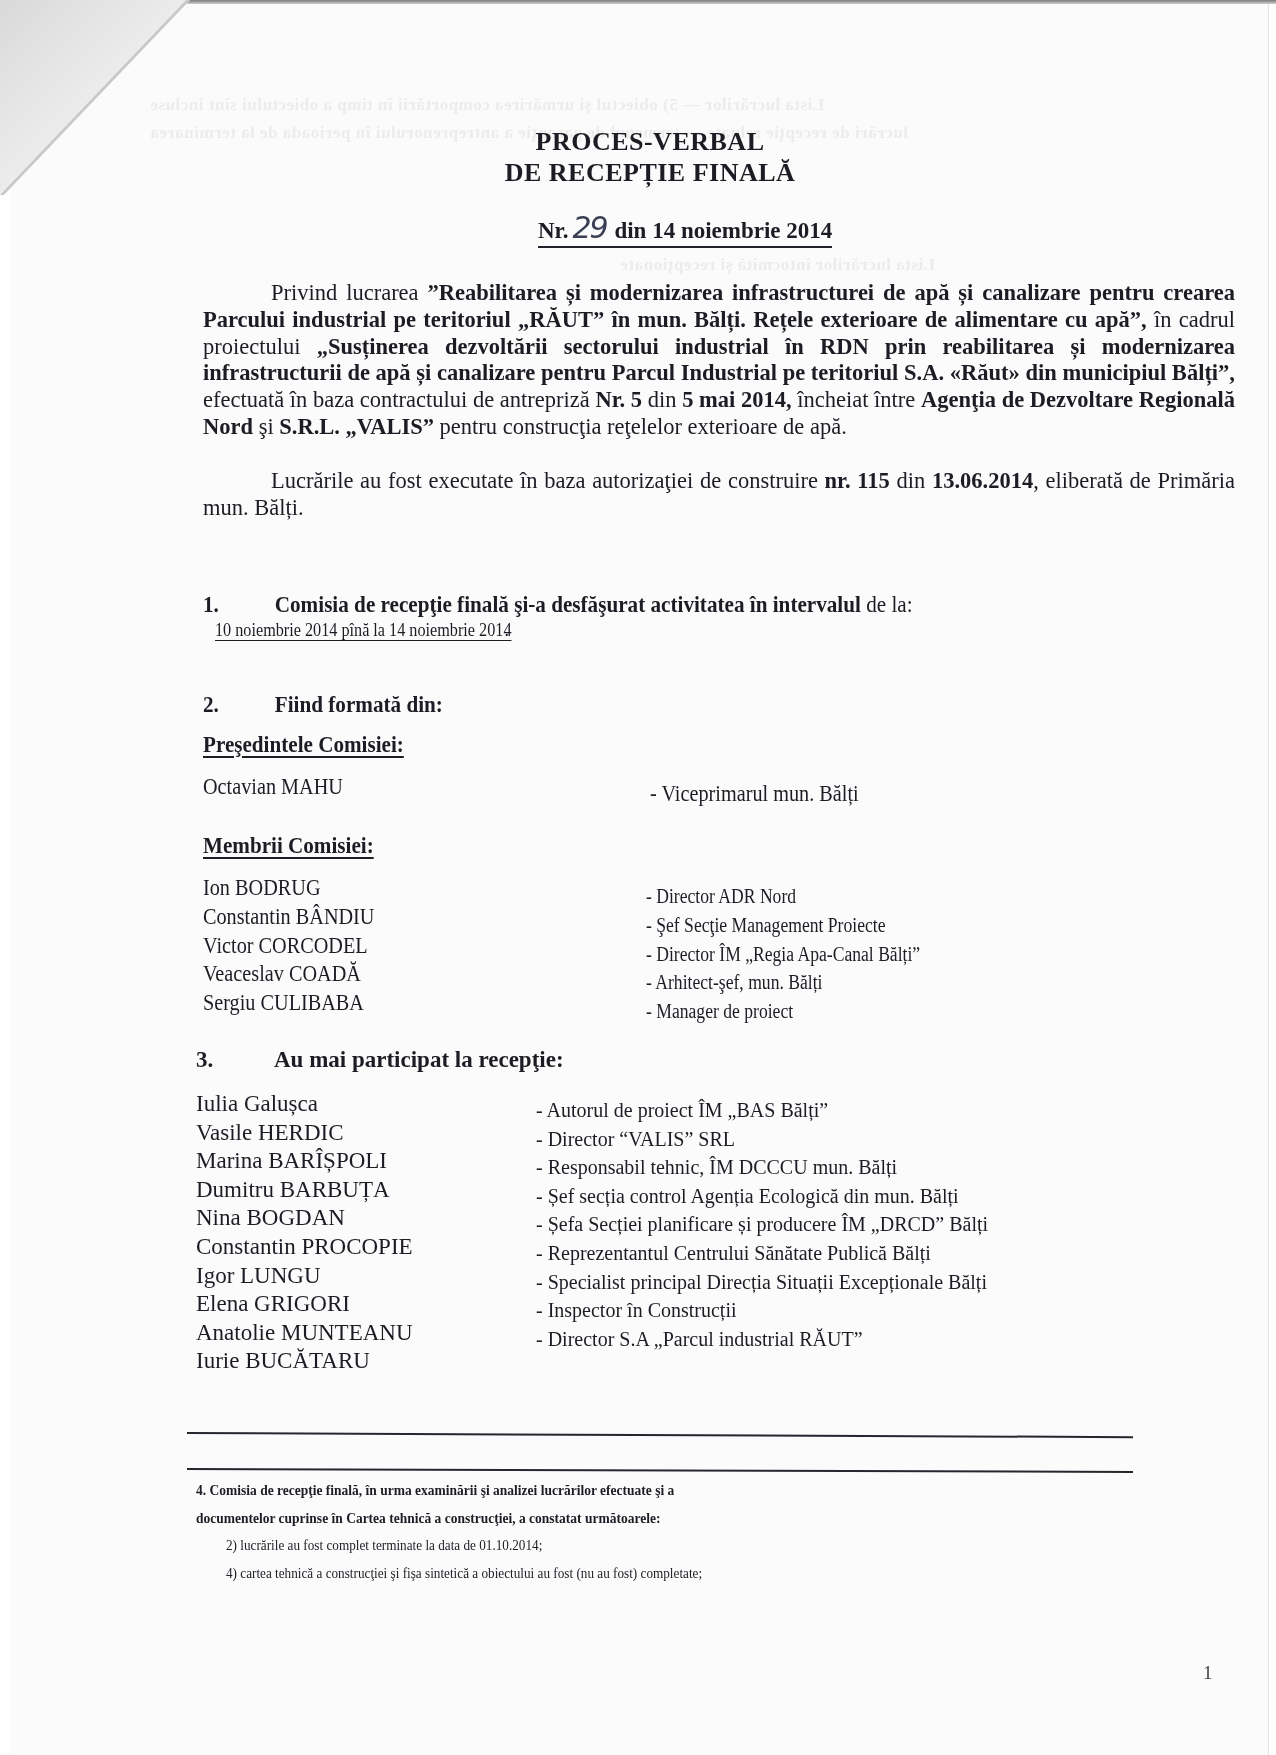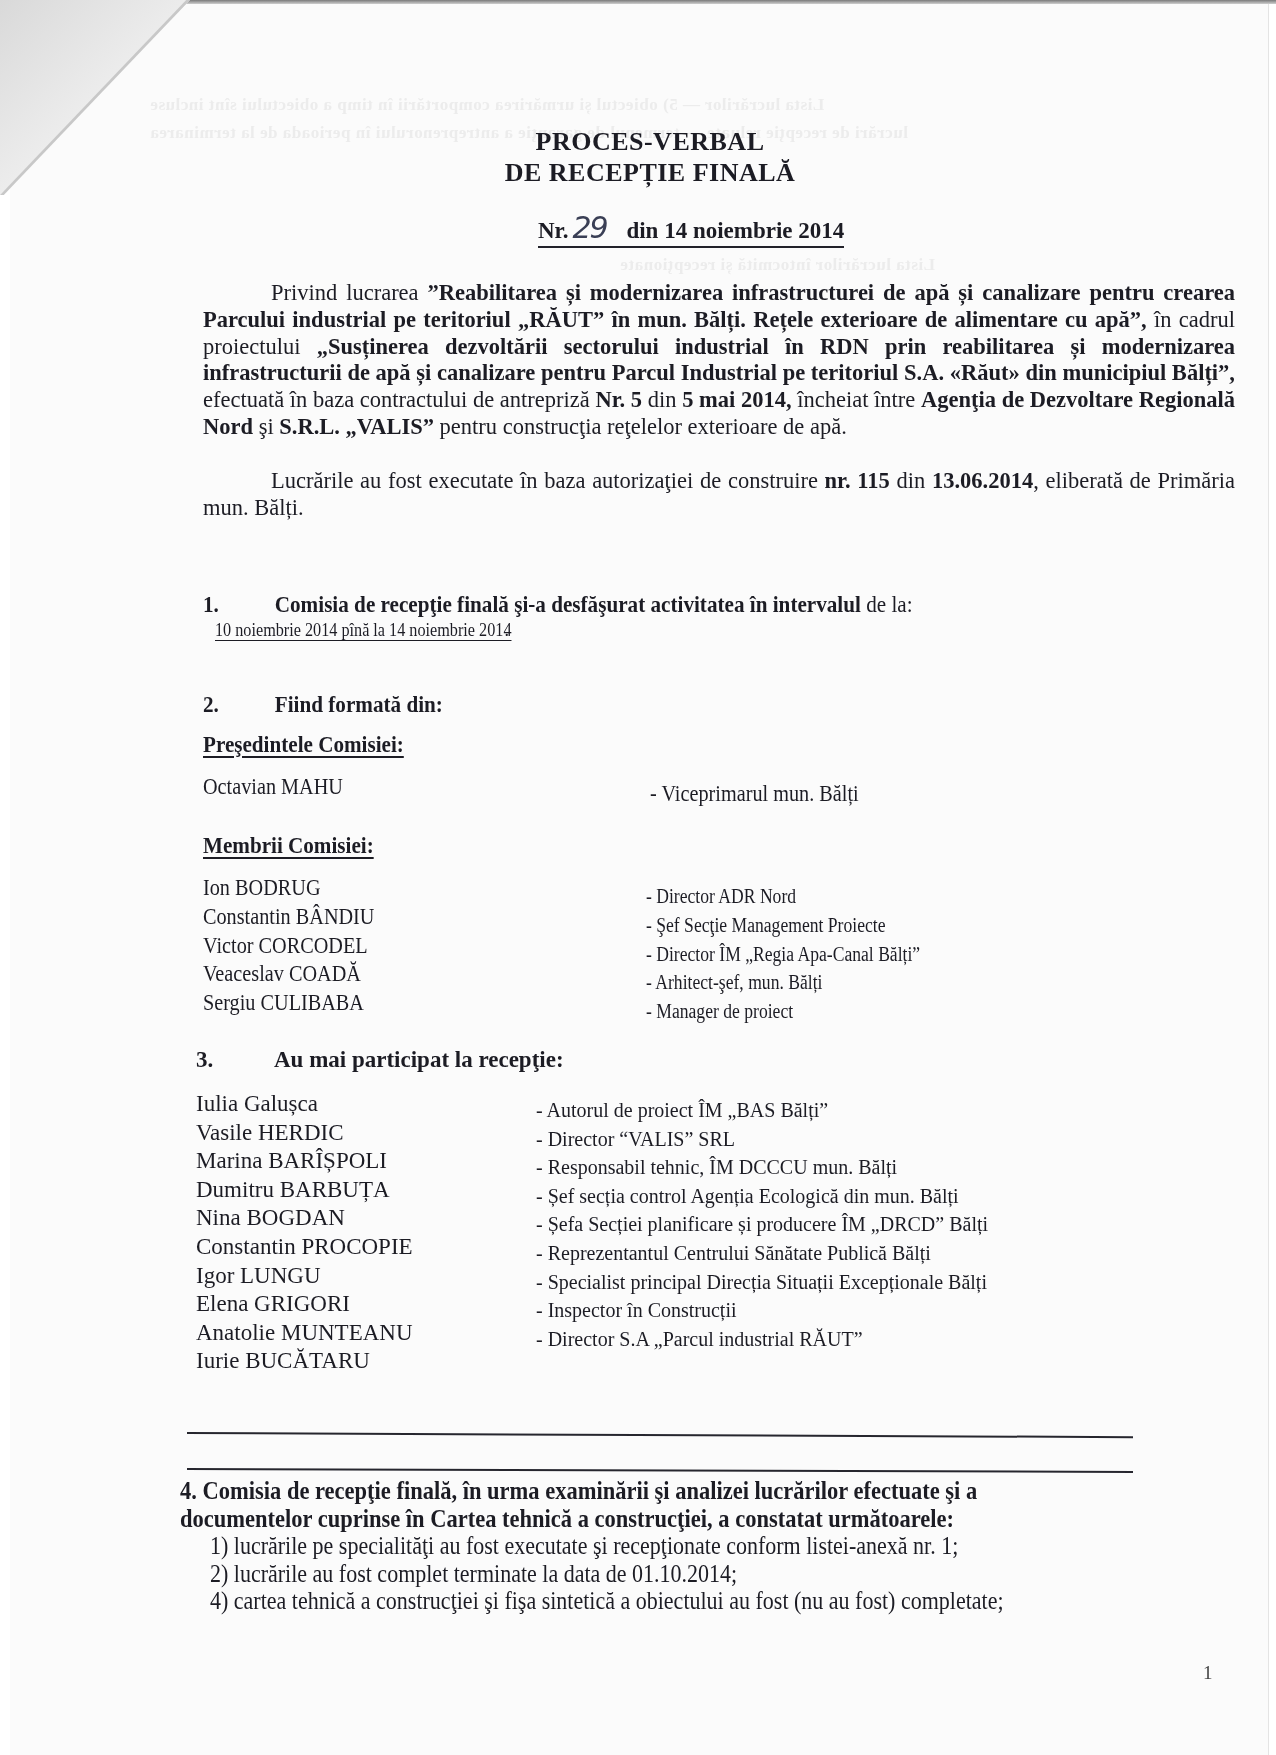--- a/index.html
+++ b/index.html
@@ -36,40 +36,40 @@
     .title {
       font-weight: bold; font-size: 26px; letter-spacing: 0.5px; text-align: center;
       width: 500px; left: 400px;
     }
     .nr {
       left: 538px; top: 210px; font-size: 23px; font-weight: bold;
       border-bottom: 2px solid #22222a; padding-bottom: 1px;
     }
     .hand {
       font-family: "DejaVu Sans", sans-serif; font-weight: normal; font-style: italic;
-      font-size: 30px; color: #3a3f55; letter-spacing: -2px; margin: 0 14px 0 4px;
+      font-size: 30px; color: #3a3f55; letter-spacing: -2px; margin: 0 2px 0 4px;
     }
     .para {
       position: absolute; left: 203px; width: 1032px;
       font-size: 22.5px; line-height: 26.8px; text-align: justify;
     }
     .para b { font-weight: bold; }
     .indent { text-indent: 68px; }
     .sec-num { display: inline-block; width: 78px; font-weight: bold; }
     .ul { text-decoration: underline; text-underline-offset: 4px; }
     .sub-h {
       font-weight: bold; font-size: 24px; text-decoration: underline;
       text-underline-offset: 4px; transform: scaleX(0.88); transform-origin: left;
     }
     .narrow { transform: scaleX(0.88); transform-origin: left; display: inline-block; }
     .list { position: absolute; font-size: 23px; line-height: 28.8px; }
     .list div { white-space: nowrap; }
     .role-list { position: absolute; font-size: 20px; line-height: 28.8px; }
     .hr { position: absolute; height: 2px; background: #26262e; }
-    .sec4 { position: absolute; left: 180px; width: 1000px; font-size: 25px; line-height: 27.5px; }
+    .sec4 { position: absolute; left: 196px; width: 1000px; font-size: 15px; line-height: 27.5px; }
     .sec4 .narrow { white-space: nowrap; }
     .pnum { position: absolute; left: 1203px; top: 1662px; font-size: 19px; color: #444; }
   </style>
 </head>
 <body>
 
 <div class="page"></div>
 <div class="topshade"></div>
 <div class="fold"></div>
 <div class="fold-edge"></div>
@@ -154,18 +154,17 @@
   <div>- Inspector în Construcții</div>
   <div>- Director S.A „Parcul industrial RĂUT”</div>
 </div>
 
 <div class="hr" style="left:187px;top:1432px;width:946px;transform:rotate(0.25deg);transform-origin:left;"></div>
 <div class="hr" style="left:187px;top:1468px;width:946px;transform:rotate(0.18deg);transform-origin:left;"></div>
 
 <div class="sec4" style="top:1477px;">
   <div style="font-weight:bold;"><span class="narrow" style="transform:scaleX(0.9);">4. Comisia de recepţie finală, în  urma  examinării  şi  analizei lucrărilor efectuate şi a</span></div>
   <div style="font-weight:bold;"><span class="narrow" style="transform:scaleX(0.9);">documentelor cuprinse în  Cartea  tehnică  a construcţiei, a constatat următoarele:</span></div>
-  <div style="padding-left:30px;"><span class="narrow" style="transform:scaleX(0.88);">1) lucrările pe specialităţi au fost  executate  şi  recepţionate conform listei-anexă nr. 1;</span></div>
   <div style="padding-left:30px;"><span class="narrow" style="transform:scaleX(0.88);">2) lucrările au fost complet terminate la data de 01.10.2014;</span></div>
   <div style="padding-left:30px;"><span class="narrow" style="transform:scaleX(0.88);">4) cartea tehnică a construcţiei şi fişa sintetică  a  obiectului au fost (nu au fost) completate;</span></div>
 </div>
 
 <div class="pnum">1</div>
 
 </body></html>

